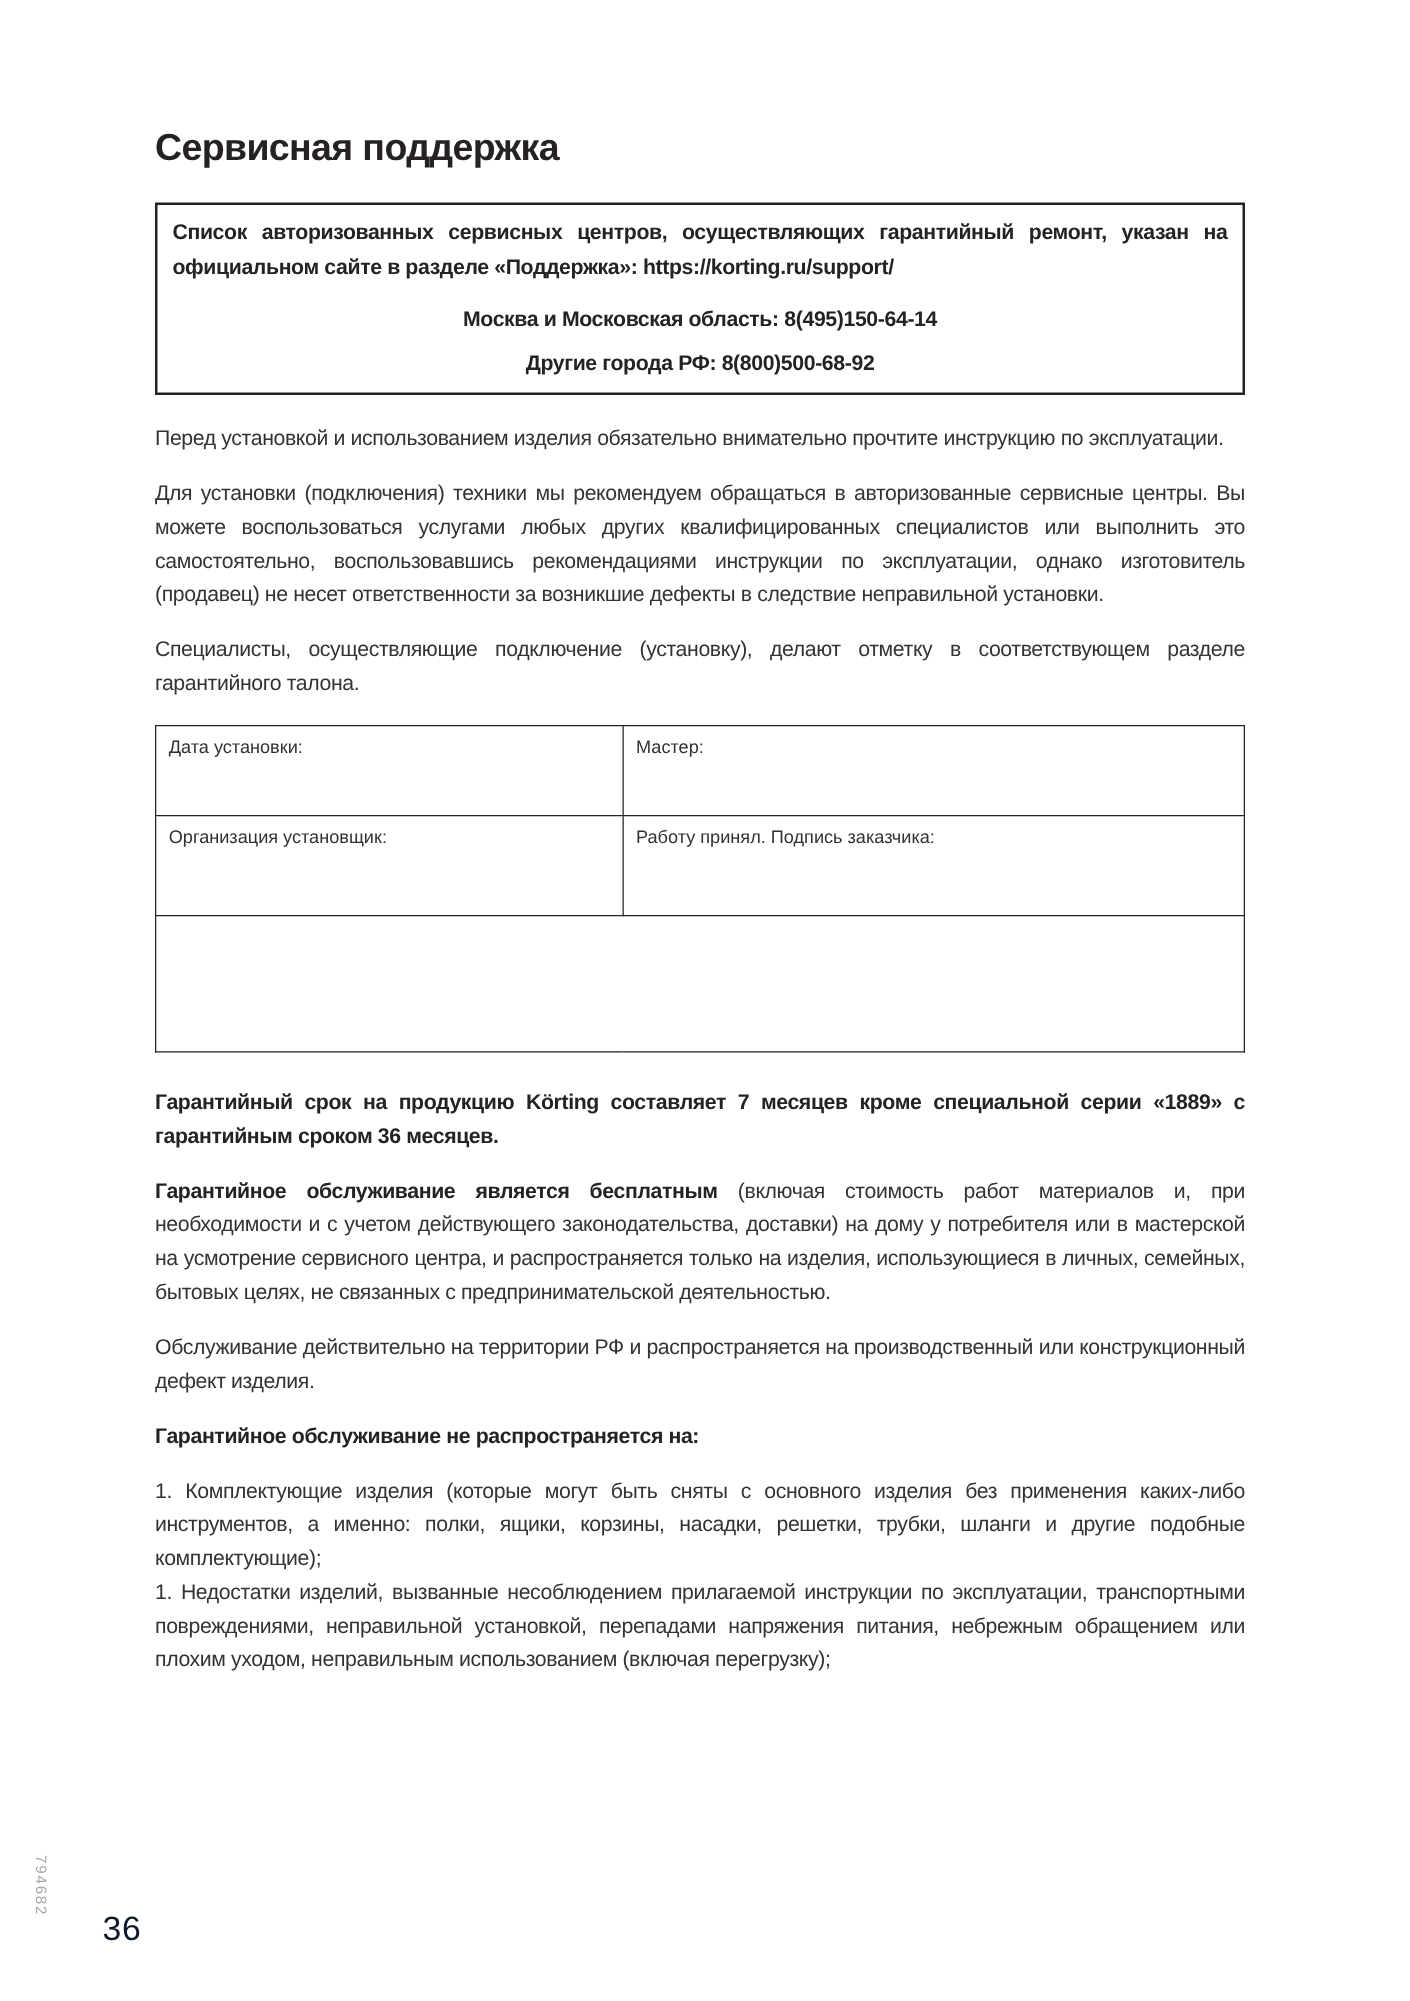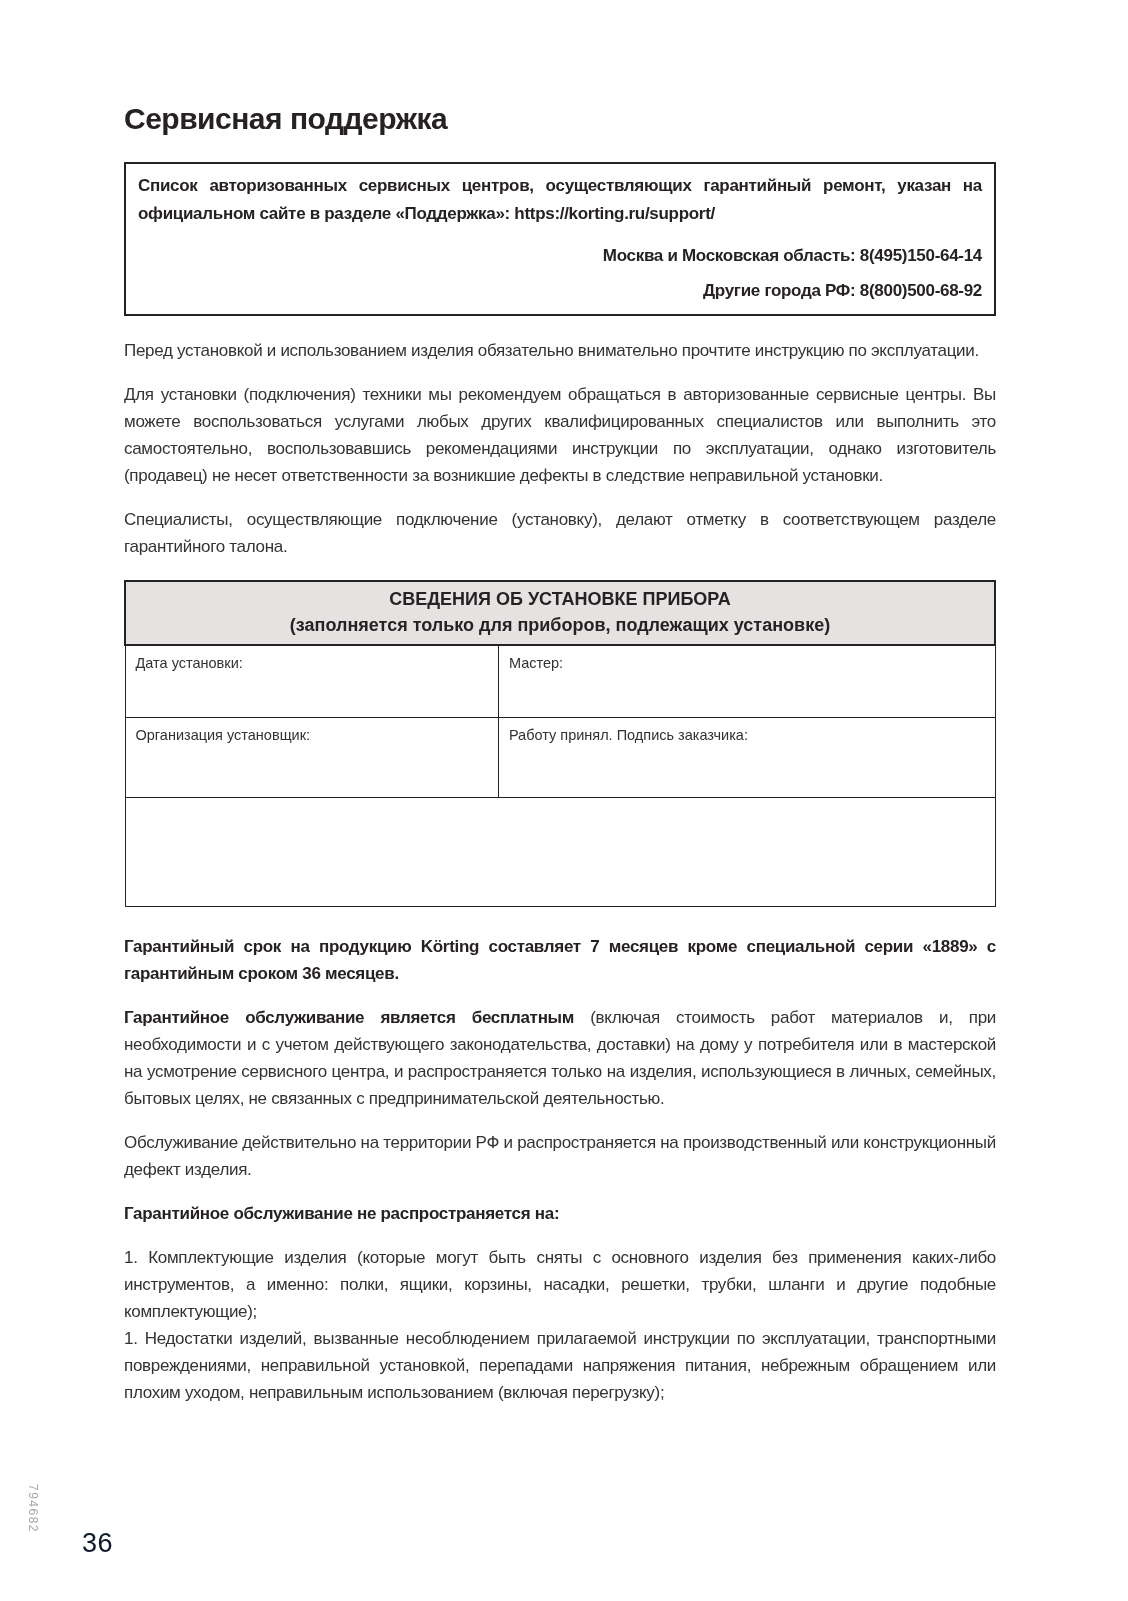--- a/index.html
+++ b/index.html
@@ -35,21 +35,21 @@
   .info-box p {
     margin: 0 0 14px 0;
     font-size: 17px;
     line-height: 28px;
     letter-spacing: -0.3px;
     text-align: justify;
   }
   .info-box p.phone {
     margin: 0 0 8px 0;
     line-height: 27px;
-    text-align: right;
+    text-align: center;
   }
   .info-box p.phone:last-child { margin-bottom: 2px; }
   .body-par {
     margin: 0 0 17px 0;
     font-size: 17px;
     line-height: 27px;
     letter-spacing: -0.3px;
     text-align: justify;
     color: #343233;
   }
@@ -118,26 +118,20 @@
       <p class="phone">Москва и Московская область: 8(495)150-64-14</p>
       <p class="phone">Другие города РФ: 8(800)500-68-92</p>
     </div>
 
     <p class="body-par first-par">Перед установкой и использованием изделия обязательно внимательно прочтите инструкцию по эксплуатации.</p>
     <p class="body-par">Для установки (подключения) техники мы рекомендуем обращаться в авторизованные сервисные центры. Вы можете воспользоваться услугами любых других квалифицированных специалистов или выполнить это самостоятельно, воспользовавшись рекомендациями инструкции по эксплуатации, однако изготовитель (продавец) не несет ответственности за возникшие дефекты в следствие неправильной установки.</p>
     <p class="body-par">Специалисты, осуществляющие подключение (установку), делают отметку в соответствующем разделе гарантийного талона.</p>
 
     <table class="install-table">
       <tbody>
-        <tr>
-          <td class="thead-cell" colspan="2">
-            <div>СВЕДЕНИЯ ОБ УСТАНОВКЕ ПРИБОРА</div>
-            <div>(заполняется только для приборов, подлежащих установке)</div>
-          </td>
-        </tr>
         <tr class="row-small">
           <td>Дата установки:</td>
           <td>Мастер:</td>
         </tr>
         <tr class="row-mid">
           <td>Организация установщик:</td>
           <td>Работу принял. Подпись заказчика:</td>
         </tr>
         <tr class="row-empty">
           <td colspan="2"></td>

